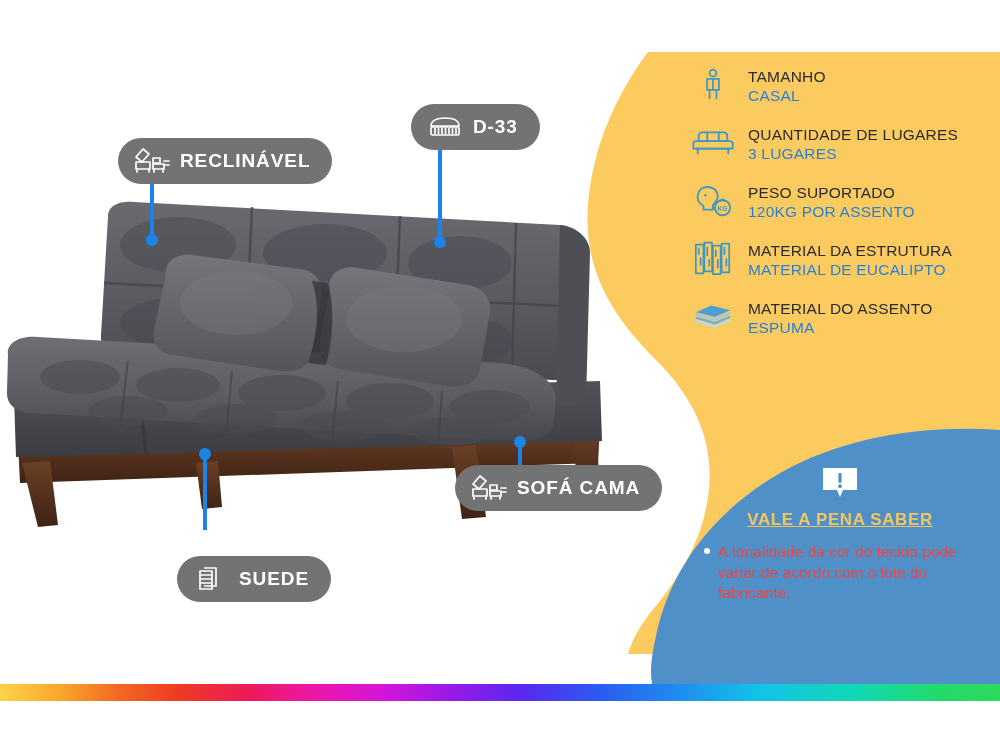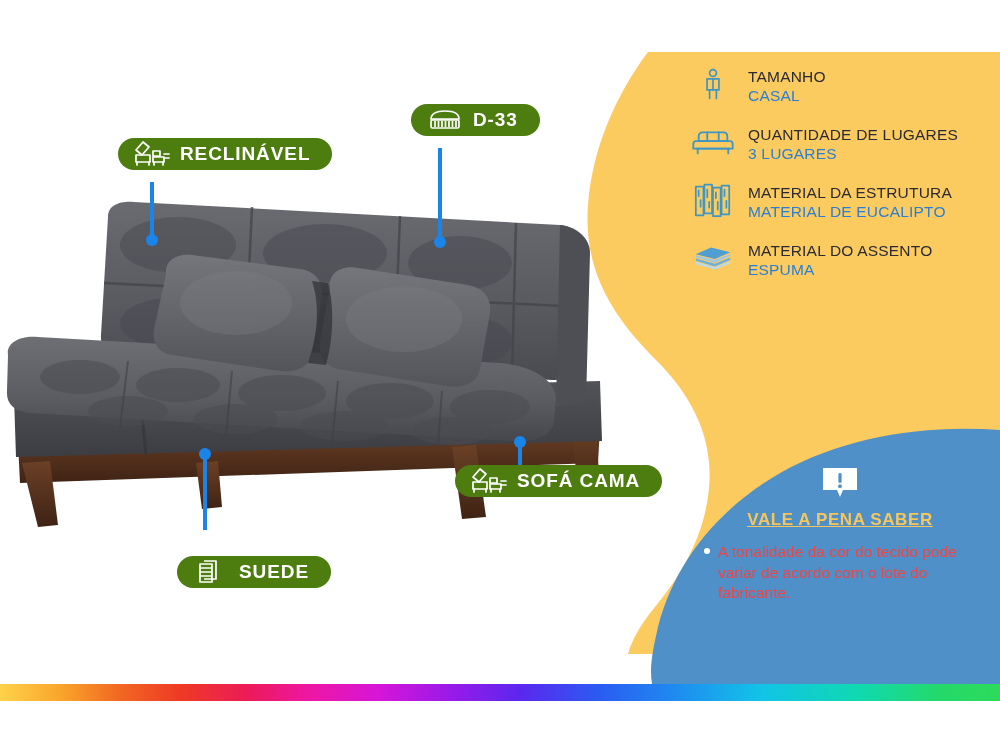--- a/index.html
+++ b/index.html
@@ -58,23 +58,23 @@
     padding-left:28px;position:relative;
   }
   #note-bullet{
     position:absolute;left:14px;top:6px;width:6px;height:6px;
     border-radius:50%;background:#fff;
   }
 
   
   .pill{
     position:absolute;
-    background:#4d7c0f;
+    background:#737373;
     border-radius:999px;
-    height:32px;
+    height:46px;
     display:flex;align-items:center;
     padding:0 22px 0 14px;
     box-sizing:border-box;
     color:#fff;
     white-space:nowrap;
   }
   .pill .pico{width:40px;min-width:40px;height:30px;margin-right:8px;
     display:flex;align-items:center;justify-content:center;}
   .pill .plabel{font-size:19px;font-weight:bold;letter-spacing:.9px;}
 
@@ -313,20 +313,37 @@
             <path d="M6 24 v5 M38 24 v5"></path>
           </g>
         </svg>
       </span>
       <span class="spec-txt">
         <div class="spec-label">QUANTIDADE DE LUGARES</div>
         <div class="spec-value">3 LUGARES</div>
       </span>
     </div>
 
+    <div class="spec-row">
+      <span class="spec-ico">
+        <svg viewBox="0 0 44 36" width="42" height="36">
+          <g fill="none" stroke="#3f96c4" stroke-width="1.9" stroke-linejoin="round" stroke-linecap="round">
+            <path d="M10 6 C18 2, 27 6, 27 14 C27 18, 24 21, 22 23 L22 28 H12 L12 24 C7 22, 5 17, 6 13 C6.6 10, 8 7.5, 10 6 Z"></path>
+            <circle cx="14" cy="13" r="1.3" fill="#3f96c4" stroke="none"></circle>
+            <circle cx="32" cy="26" r="8"></circle>
+            <path d="M30 19 q2 -3 4 0"></path>
+          </g>
+          <text x="32" y="29.5" font-family="Liberation Sans, sans-serif" font-size="7" font-weight="bold" fill="#3f96c4" text-anchor="middle">KG</text>
+        </svg>
+      </span>
+      <span class="spec-txt">
+        <div class="spec-label">PESO SUPORTADO</div>
+        <div class="spec-value">120KG POR ASSENTO</div>
+      </span>
+    </div>
 
     <div class="spec-row gap">
       <span class="spec-ico">
         <svg viewBox="0 0 44 40" width="42" height="40">
           <g fill="none" stroke="#3f96c4" stroke-width="1.8" stroke-linejoin="round" stroke-linecap="round">
             <path d="M4 6 h8 v30 H4 z"></path>
             <path d="M13 4 h8 v30 h-8 z"></path>
             <path d="M22 7 h8 v30 h-8 z"></path>
             <path d="M31 5 h8 v30 h-8 z"></path>
             <path d="M7 10 v6 M9 20 v7 M16 9 v8 M18 22 v6 M25 12 v6 M27 22 v8 M34 9 v7 M36 21 v7"></path>

